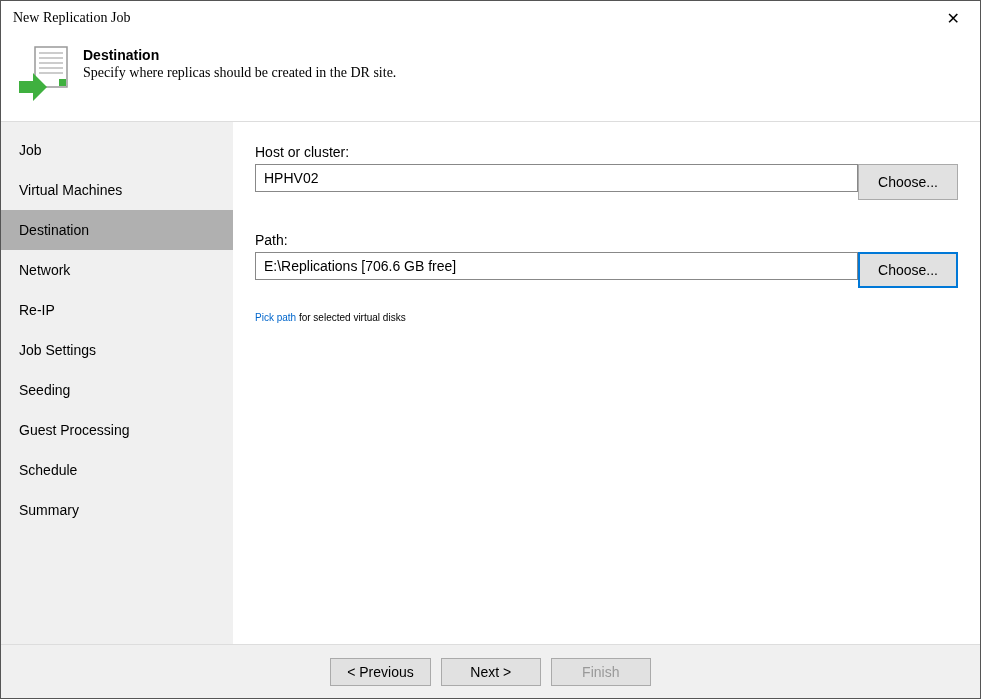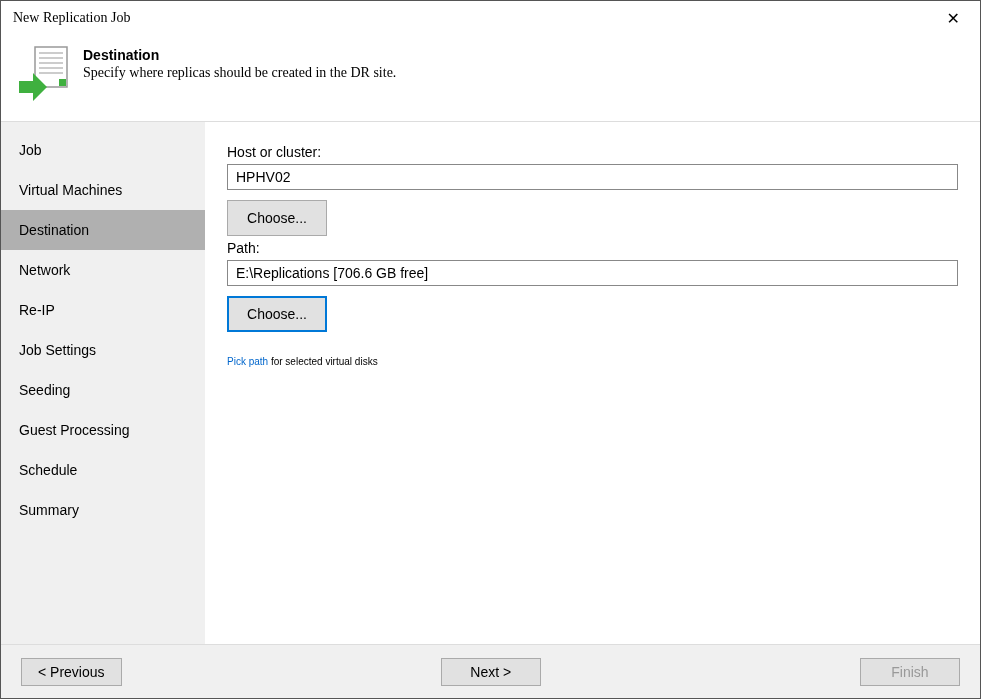--- a/index.html
+++ b/index.html
@@ -71,21 +71,21 @@
       font-family: Liberation Serif, serif;
     }
     .main {
       flex: 1;
       display: flex;
       background: #f0f0f0;
       border-top: 1px solid #ddd;
       min-height: 0;
     }
     .sidebar {
-      width: 204px;
+      width: 232px;
       background: #f0f0f0;
       display: flex;
       flex-direction: column;
       padding-top: 8px;
     }
     .sidebar-item {
       padding: 12px 18px;
       font-size: 14px;
       color: #000;
       cursor: pointer;
@@ -98,30 +98,29 @@
       background: #fff;
       padding: 22px 22px 12px 22px;
       display: flex;
       flex-direction: column;
       gap: 4px;
     }
     .field-group {
       display: flex;
       flex-direction: column;
       gap: 4px;
+      margin-bottom: 28px;
     }
     .field-label {
       font-size: 14px;
       color: #000;
     }
     .field-row {
       display: flex;
-      gap: 10px;
       align-items: stretch;
-      flex-direction: column;
     }
     .text-input {
       flex: 1;
       border: 1px solid #888;
       padding: 4px 8px;
       font-size: 14px;
       height: 28px;
       background: #fff;
       color: #000;
     }
@@ -145,21 +144,21 @@
       color: #0066cc;
       cursor: pointer;
     }
     .hint-text {
       color: #000;
     }
     .footer {
       height: 54px;
       display: flex;
       align-items: center;
-      justify-content: space-between;
+      justify-content: center;
       gap: 10px;
       padding: 0 20px;
       background: #f0f0f0;
       border-top: 1px solid #ddd;
     }
     .footer-btn {
       min-width: 100px;
       height: 28px;
       border: 1px solid #aaa;
       background: #e1e1e1;

